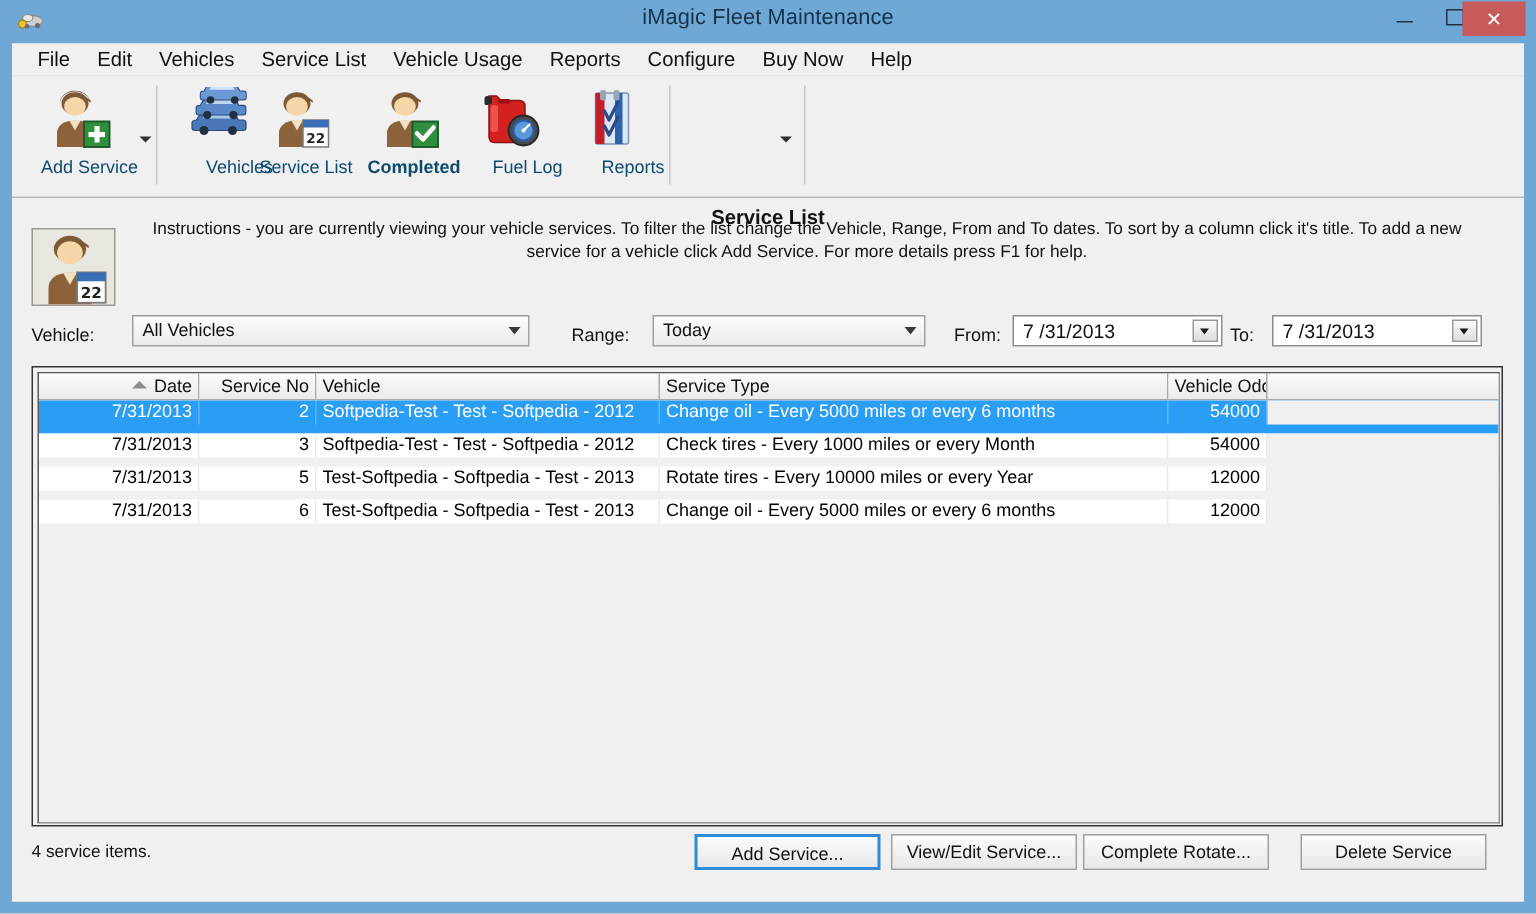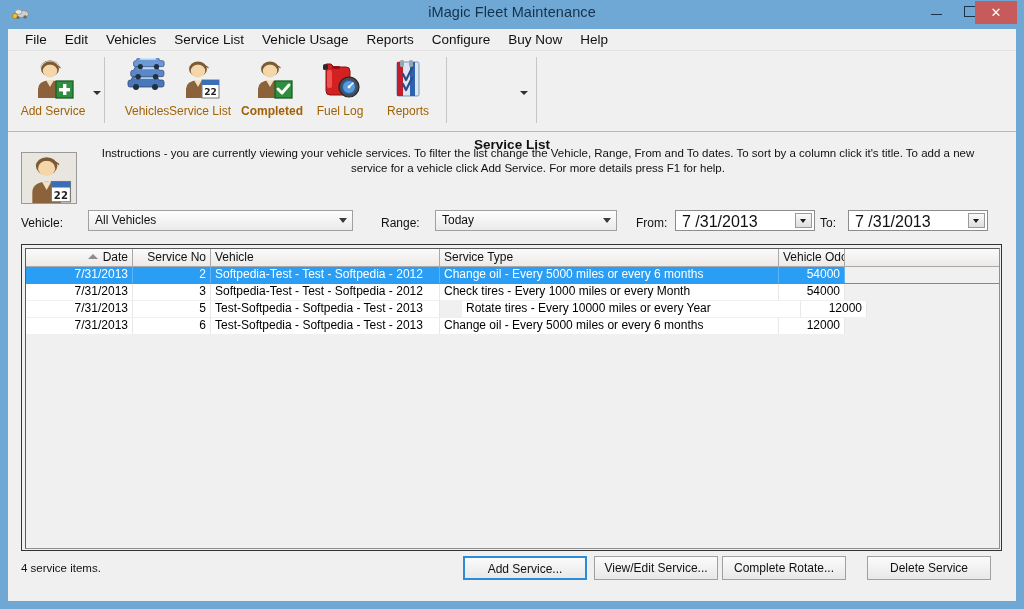--- a/index.html
+++ b/index.html
@@ -108,23 +108,24 @@
     width: 70px; height: 74px;
     text-align: center;
     cursor: default;
   }
   .tb-ico {
     position: relative;
     margin: 5px auto 0;
     width: 44px; height: 42px;
   }
   .tb-lbl {
-    font-size: 12px; color: #a16207;
+    font-size: 12px; color: #0c4a6e;
     margin-top: 4px;
     white-space: nowrap;
+    text-align: right;
   }
   .tb-sep {
     position: absolute; top: 6px;
     width: 1px; height: 66px;
     background: #c6c6c6;
   }
   .tb-arrow {
     position: absolute;
     width: 0; height: 0;
     border-left: 4px solid transparent;
@@ -187,21 +188,21 @@
     border-left: 4px solid transparent;
     border-right: 4px solid transparent;
     border-top: 5px solid #3a3a3a;
   }
   .dtbox {
     position: absolute; top: 0;
     height: 21px;
     background: #ffffff;
     border: 1px solid #8c8c8c;
     box-sizing: border-box;
-    font-size: 16px; color: #111;
+    font-size: 13px; color: #111;
     padding: 2px 0 0 6px;
     cursor: text;
   }
   .dtbtn {
     position: absolute; right: 2px; top: 2px;
     width: 17px; height: 15px;
     background: linear-gradient(#fafafa, #dedede);
     border: 1px solid #9a9a9a;
     box-sizing: border-box;
   }
@@ -288,21 +289,21 @@
     margin-right: 5px;
     vertical-align: 2px;
   }
   #lv-body {
     position: absolute; left: 0; top: 18px;
     width: 100%; height: 281px;
     background: #f0f0f0;
   }
   .lrow {
     display: flex;
-    height: 17px;
+    height: 22px;
     font-size: 12px;
     color: #000;
     cursor: default;
   }
   .lrow.sel { background: #2a9df4; color: #ffffff; }
   .lcell {
     height: 16px;
     line-height: 15px;
     box-sizing: border-box;
     padding: 0 4px;
@@ -582,21 +583,21 @@
               <div class="lcell" style="width:229px;">Softpedia-Test - Test - Softpedia - 2012</div>
               <div class="lcell" style="width:339px;">Check tires - Every 1000 miles or every Month</div>
               <div class="lcell right" style="width:66px;">54000</div>
               <div class="lfill"></div>
             </div>
 
             <div class="lrow">
               <div class="lcell right" style="width:107px;">7/31/2013</div>
               <div class="lcell right" style="width:78px;">5</div>
               <div class="lcell" style="width:229px;">Test-Softpedia - Softpedia - Test - 2013</div>
-              <div class="lcell" style="width:339px;margin-left:22px;">Rotate tires - Every 10000 miles or every Year</div>
+              <div class="lcell" style="width:339px;">Rotate tires - Every 10000 miles or every Year</div>
               <div class="lcell right" style="width:66px;">12000</div>
               <div class="lfill"></div>
             </div>
 
             <div class="lrow">
               <div class="lcell right" style="width:107px;">7/31/2013</div>
               <div class="lcell right" style="width:78px;">6</div>
               <div class="lcell" style="width:229px;">Test-Softpedia - Softpedia - Test - 2013</div>
               <div class="lcell" style="width:339px;">Change oil - Every 5000 miles or every 6 months</div>
               <div class="lcell right" style="width:66px;">12000</div>

